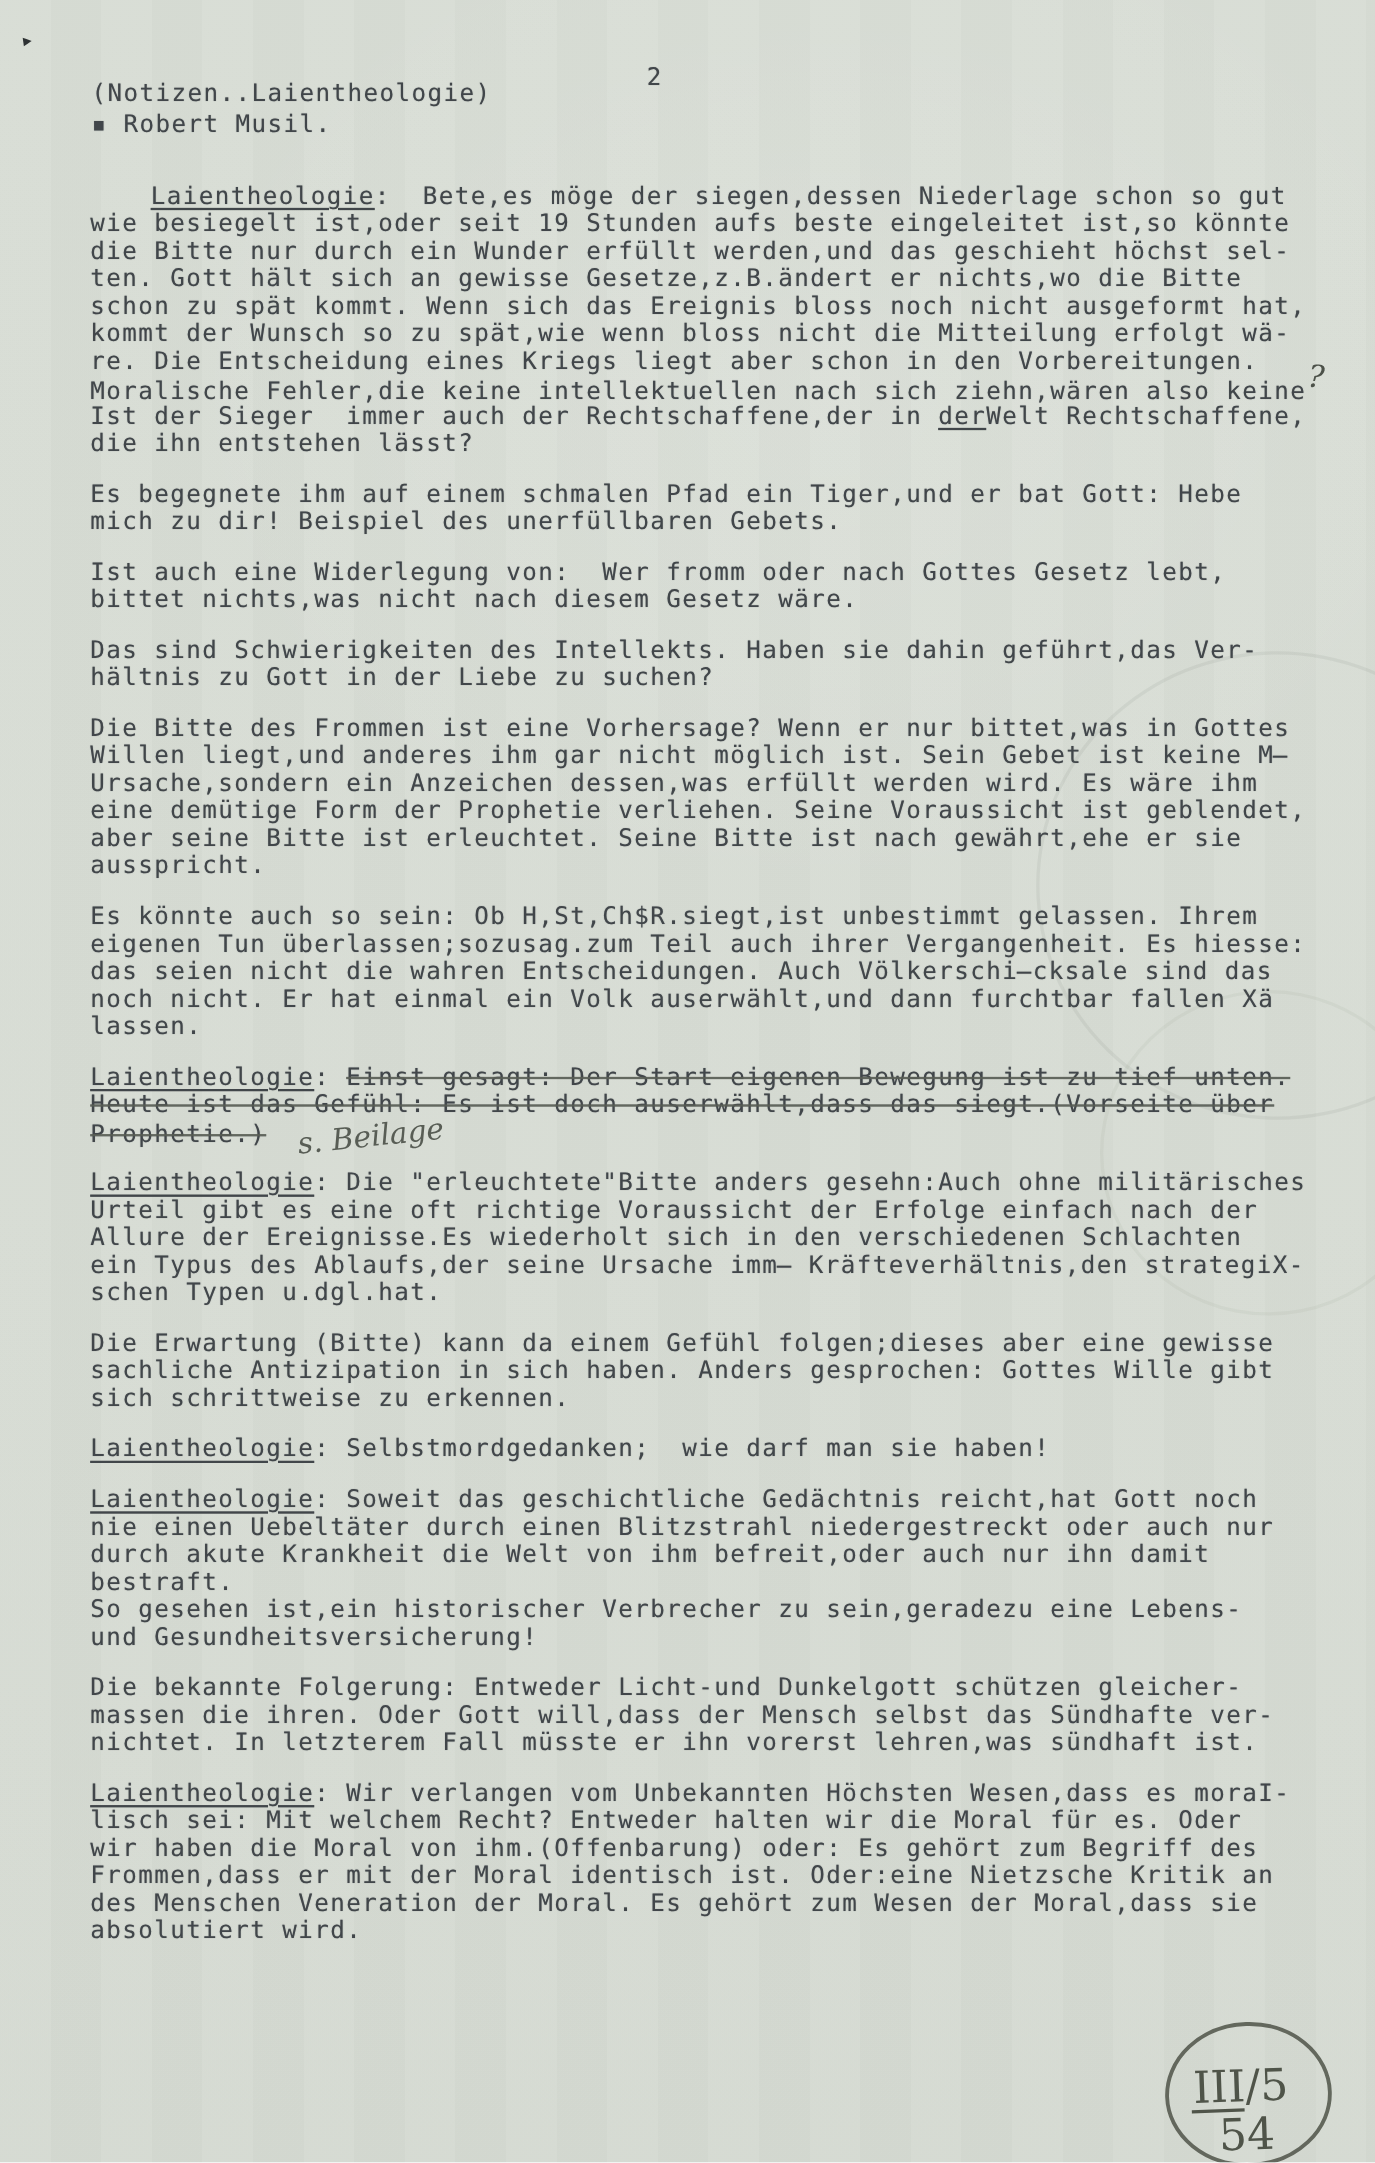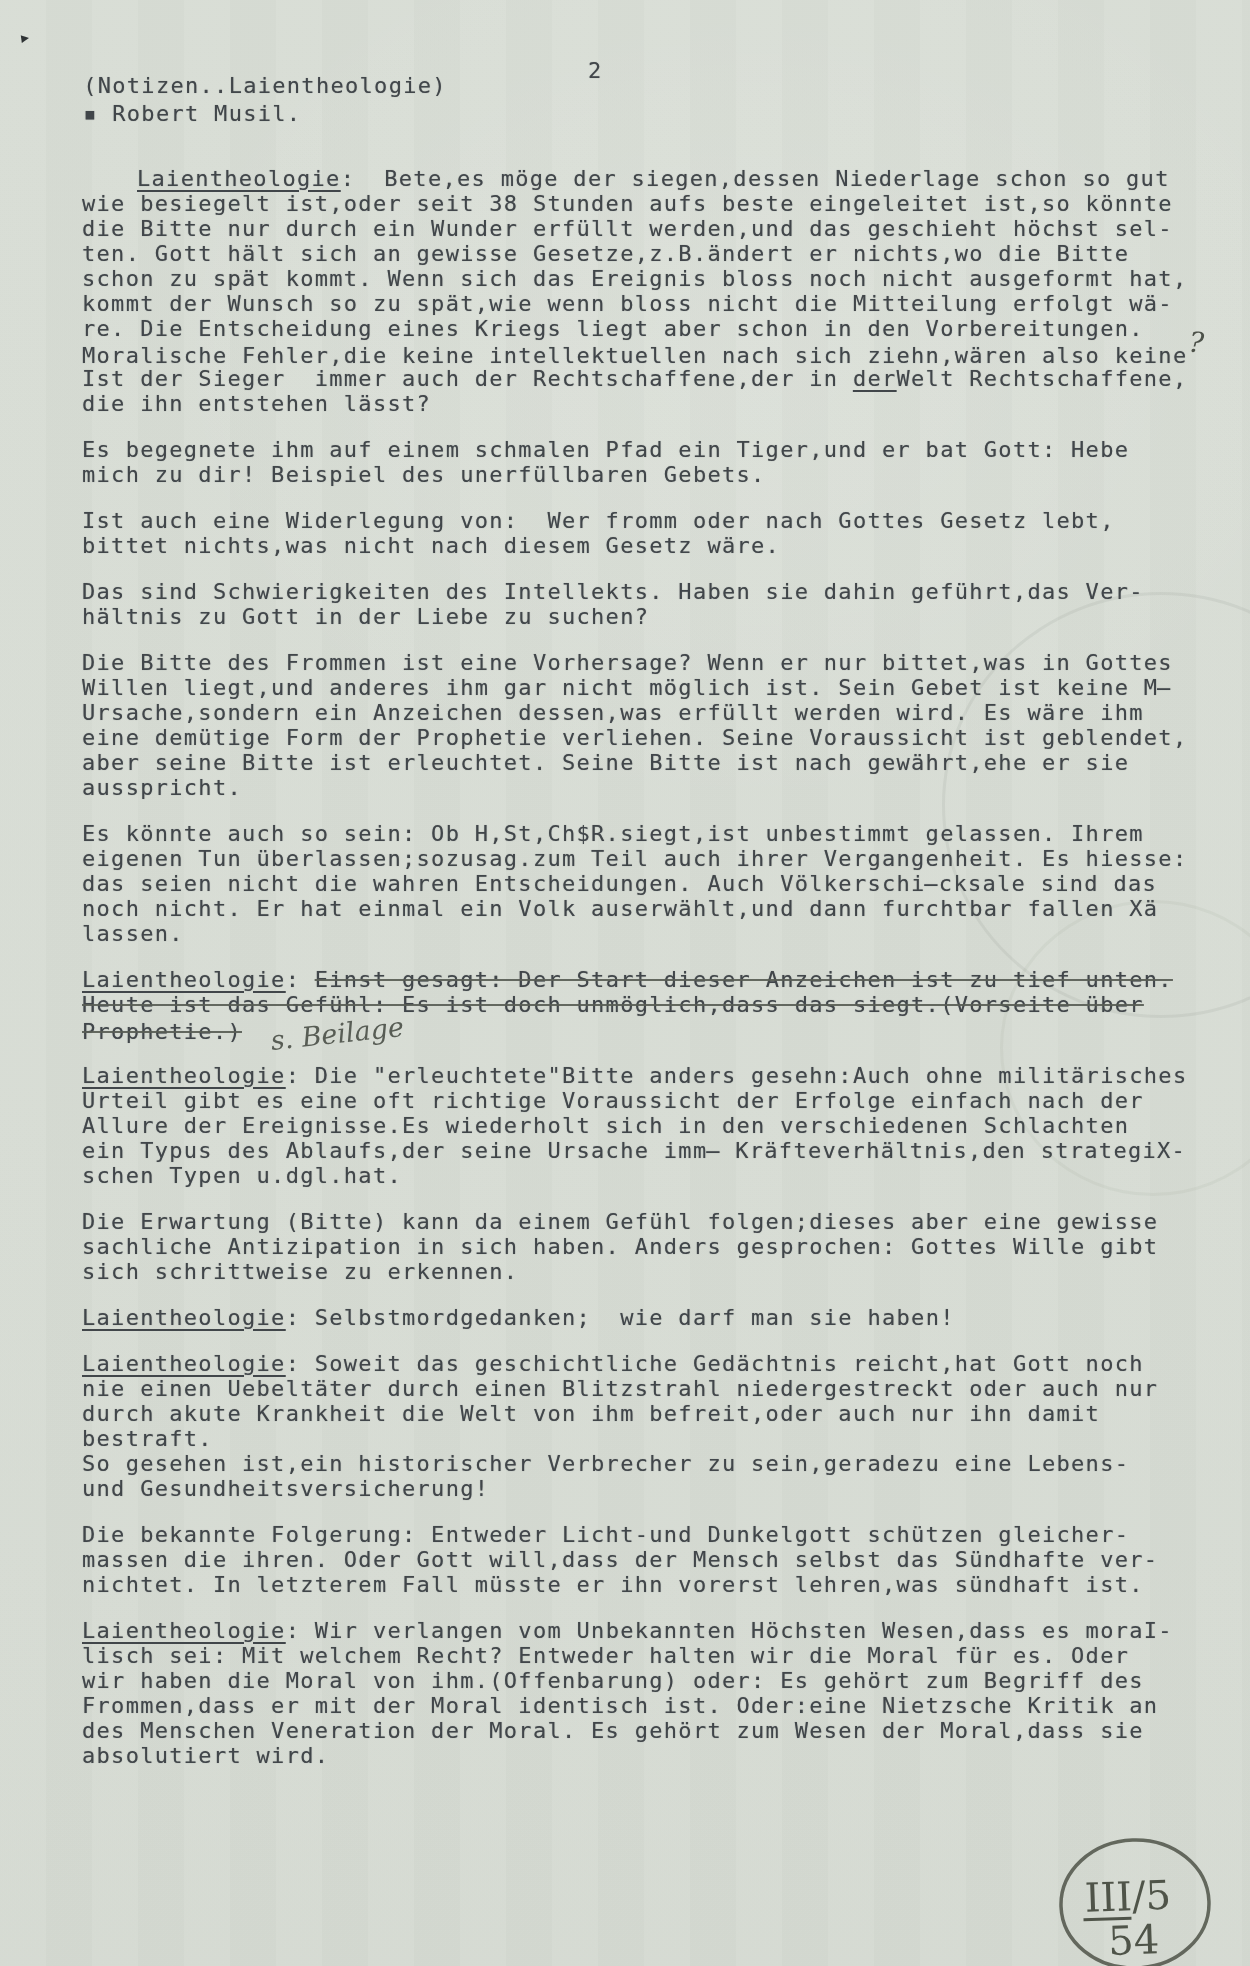--- a/index.html
+++ b/index.html
@@ -83,21 +83,21 @@
     <span>(Notizen..Laientheologie)</span>
   </div>
   <div class="page-number tline">2</div>
   <div class="header-line tline" style="top:76px;">
     <span>▪ </span><span>Robert Musil.</span>
   </div>
 
   <div class="typed-body" id="typed-body">
       <div class="para">
         <div class="tline indent"><span class="u">Laientheologie</span><span>:  Bete,es möge der siegen,dessen Niederlage schon so gut</span></div>
-        <div class="tline"><span>wie besiegelt ist,oder seit 38 Stunden aufs beste eingeleitet ist,so könnte</span></div>
+        <div class="tline"><span>wie besiegelt ist,oder seit 19 Stunden aufs beste eingeleitet ist,so könnte</span></div>
         <div class="tline"><span>die Bitte nur durch ein Wunder erfüllt werden,und das geschieht höchst sel-</span></div>
         <div class="tline"><span>ten. Gott hält sich an gewisse Gesetze,z.B.ändert er nichts,wo die Bitte</span></div>
         <div class="tline"><span>schon zu spät kommt. Wenn sich das Ereignis bloss noch nicht ausgeformt hat,</span></div>
         <div class="tline"><span>kommt der Wunsch so zu spät,wie wenn bloss nicht die Mitteilung erfolgt wä-</span></div>
         <div class="tline"><span>re. Die Entscheidung eines Kriegs liegt aber schon in den Vorbereitungen.</span></div>
         <div class="tline"><span>Moralische Fehler,die keine intellektuellen nach sich ziehn,wären also keine</span><span class="sup">?</span></div>
         <div class="tline"><span>Ist der Sieger  immer auch der Rechtschaffene,der in </span><span class="u">der</span><span>Welt Rechtschaffene,</span></div>
         <div class="tline"><span>die ihn entstehen lässt?</span></div>
       </div>
       <div class="para">
@@ -121,22 +121,22 @@
         <div class="tline"><span>ausspricht.</span></div>
       </div>
       <div class="para">
         <div class="tline"><span>Es könnte auch so sein: Ob H,St,Ch$R.siegt,ist unbestimmt gelassen. Ihrem</span></div>
         <div class="tline"><span>eigenen Tun überlassen;sozusag.zum Teil auch ihrer Vergangenheit. Es hiesse:</span></div>
         <div class="tline"><span>das seien nicht die wahren Entscheidungen. Auch Völkerschi̶cksale sind das</span></div>
         <div class="tline"><span>noch nicht. Er hat einmal ein Volk auserwählt,und dann furchtbar fallen Xä</span></div>
         <div class="tline"><span>lassen.</span></div>
       </div>
       <div class="para">
-        <div class="tline"><span class="u">Laientheologie</span><span>: </span><span class="strike">Einst gesagt: Der Start dieser Anzeichen ist zu tief unten.</span></div>
-        <div class="tline"><span class="strike">Heute ist das Gefühl: Es ist doch unmöglich,dass das siegt.(Vorseite über</span></div>
+        <div class="tline"><span class="u">Laientheologie</span><span>: </span><span class="strike">Einst gesagt: Der Start eigenen Bewegung ist zu tief unten.</span></div>
+        <div class="tline"><span class="strike">Heute ist das Gefühl: Es ist doch auserwählt,dass das siegt.(Vorseite über</span></div>
         <div class="tline"><span class="strike">Prophetie.)</span><span class="hw">s. Beilage</span></div>
       </div>
       <div class="para">
         <div class="tline"><span class="u">Laientheologie</span><span>: Die "erleuchtete"Bitte anders gesehn:Auch ohne militärisches</span></div>
         <div class="tline"><span>Urteil gibt es eine oft richtige Voraussicht der Erfolge einfach nach der</span></div>
         <div class="tline"><span>Allure der Ereignisse.Es wiederholt sich in den verschiedenen Schlachten</span></div>
         <div class="tline"><span>ein Typus des Ablaufs,der seine Ursache imm̶ Kräfteverhältnis,den strategiX-</span></div>
         <div class="tline"><span>schen Typen u.dgl.hat.</span></div>
       </div>
       <div class="para">

